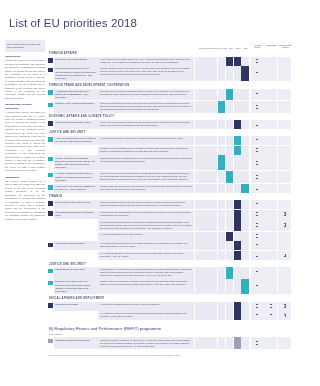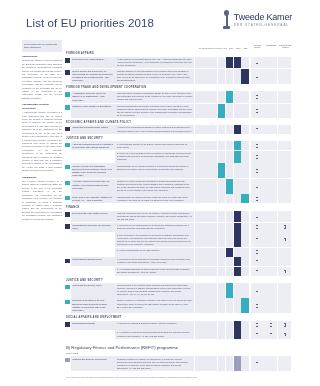--- a/index.html
+++ b/index.html
@@ -2,21 +2,21 @@
 <html><head>
 <meta charset="utf-8">
 <style>
   * { box-sizing: border-box; margin: 0; padding: 0; }
   html, body {
     width: 298px; height: 386px;
     background: #ffffff;
     font-family: "Liberation Sans", sans-serif;
     overflow: hidden;
   }
-  .page { position: relative; width: 298px; height: 386px; background:#fff;padding-left:17px; }
+  .page { position: relative; width: 298px; height: 386px; background:#fff; }
 
   
   .header { position:relative; height: 40px; }
   .page-title {
     position:absolute; left:9px; top:17px;
     font-size:11.5px; color:#3d4573; letter-spacing:0.1px;
     font-weight:400; white-space:nowrap;
   }
   .logo-block { position:absolute; right:6px; top:10px; display:flex; align-items:center; gap:3px; }
   .logo-mark { width:8px; height:20px; position:relative; }
@@ -93,31 +93,20 @@
                letter-spacing:0.3px; padding:0 0 1.5px 1px; text-transform:uppercase; }
   .footnote { font-size:1.9px; color:#8186a3; padding:4px 0 0 1px; line-height:1.5; }
 </style>
 </head>
 <body>
 
 <div class="page">
 
   <div class="header">
     <div class="page-title">List of EU priorities 2018</div>
-    <div class="logo-block">
-      <div class="logo-mark">
-        <span class="bulb"></span>
-          <span class="stem"></span>
-          <span class="base"></span>
-      </div>
-      <div class="logo-text">
-        <div class="logo-name">Tweede Kamer</div>
-        <div class="logo-sub">DER STATEN-GENERAAL</div>
-      </div>
-    </div>
   </div>
 
   <div class="body">
 
     <div class="sidebar">
       <div class="side-intro">The priorities can be divided into three categories:</div>
       <div id="sidebar-sections">
           <div class="side-sec">
             <div class="side-h">Concurrently</div>
             <div class="side-p">Concurrently with the proposed initiatives the European Committee itself assesses the European Commission's proposals that are put forward and reports on them. The Committee on the basis of a subsidiarity test may decide to enter into a political dialogue with the European Commission, and the committee will be consulted on the proposals and will be notified of the monitoring by the responsible ministry and the relevant standing committee.</div>

